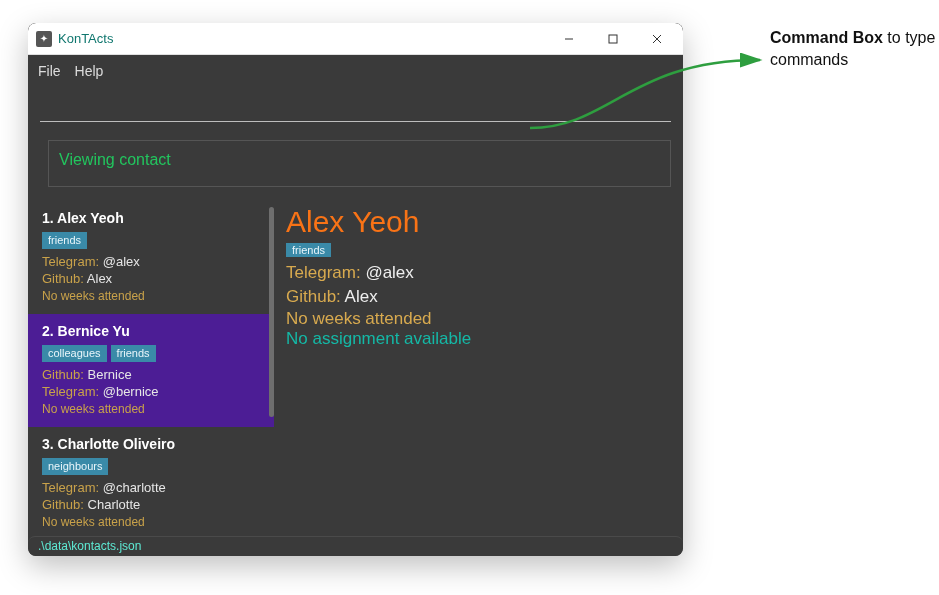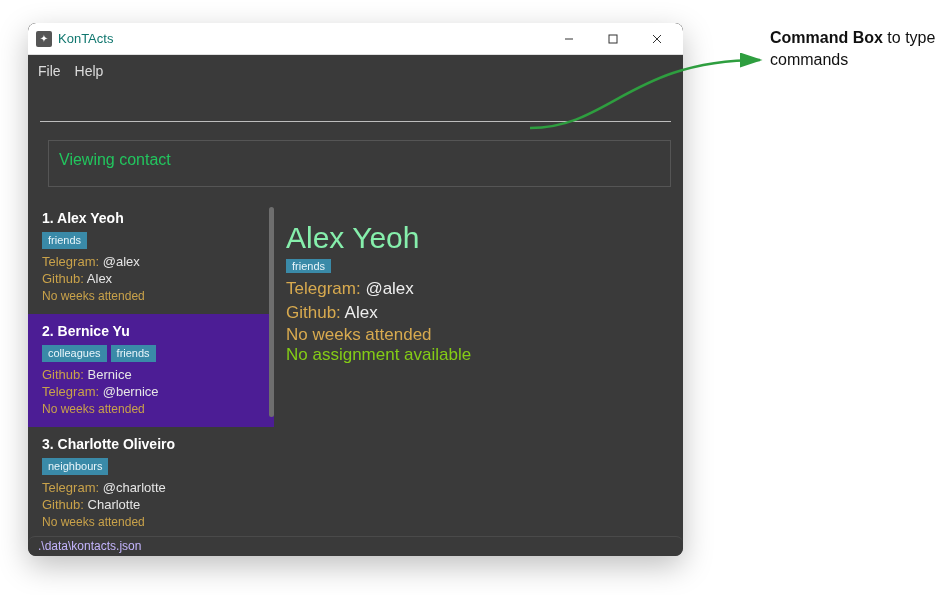--- a/index.html
+++ b/index.html
@@ -130,40 +130,39 @@
     border-radius: 0;
   }
   .field-lbl { color: #c9a24a; }
   .field-val { color: #e6e6e6; }
   .muted { color: #c9a24a; font-size:12px; }
   .detail-pane {
     flex: 1;
     padding: 4px 18px 0 12px;
   }
   .detail-name {
-    color: #86efac;
+    color: #f97316;
     font-size: 30px;
     font-weight: 300;
     margin-bottom: 4px;
-    margin-top: 16px;
   }
   .detail-pane .tag { font-size:11px; }
   .detail-line {
     font-size: 17px;
     line-height: 1.4;
     font-weight: 300;
   }
   .detail-line .field-lbl { color: #d8aa4f; }
   .detail-line .field-val { color: #eee; }
   .detail-muted { color: #d8aa4f; font-size:17px; font-weight:300;}
-  .detail-plain { color:#84cc16; font-size:17px; font-weight:300;}
+  .detail-plain { color:#14b8a6; font-size:17px; font-weight:300;}
   .statusbar {
     height: 20px;
     background: #3a3a3a;
-    color: #c4b5fd;
+    color: #5eead4;
     font-size: 12px;
     padding: 2px 10px;
     border-top: 1px solid #4a4a4a;
     font-weight:300;
     border-radius:7px;
   }
 
   
   .annotation {
     position: absolute;

